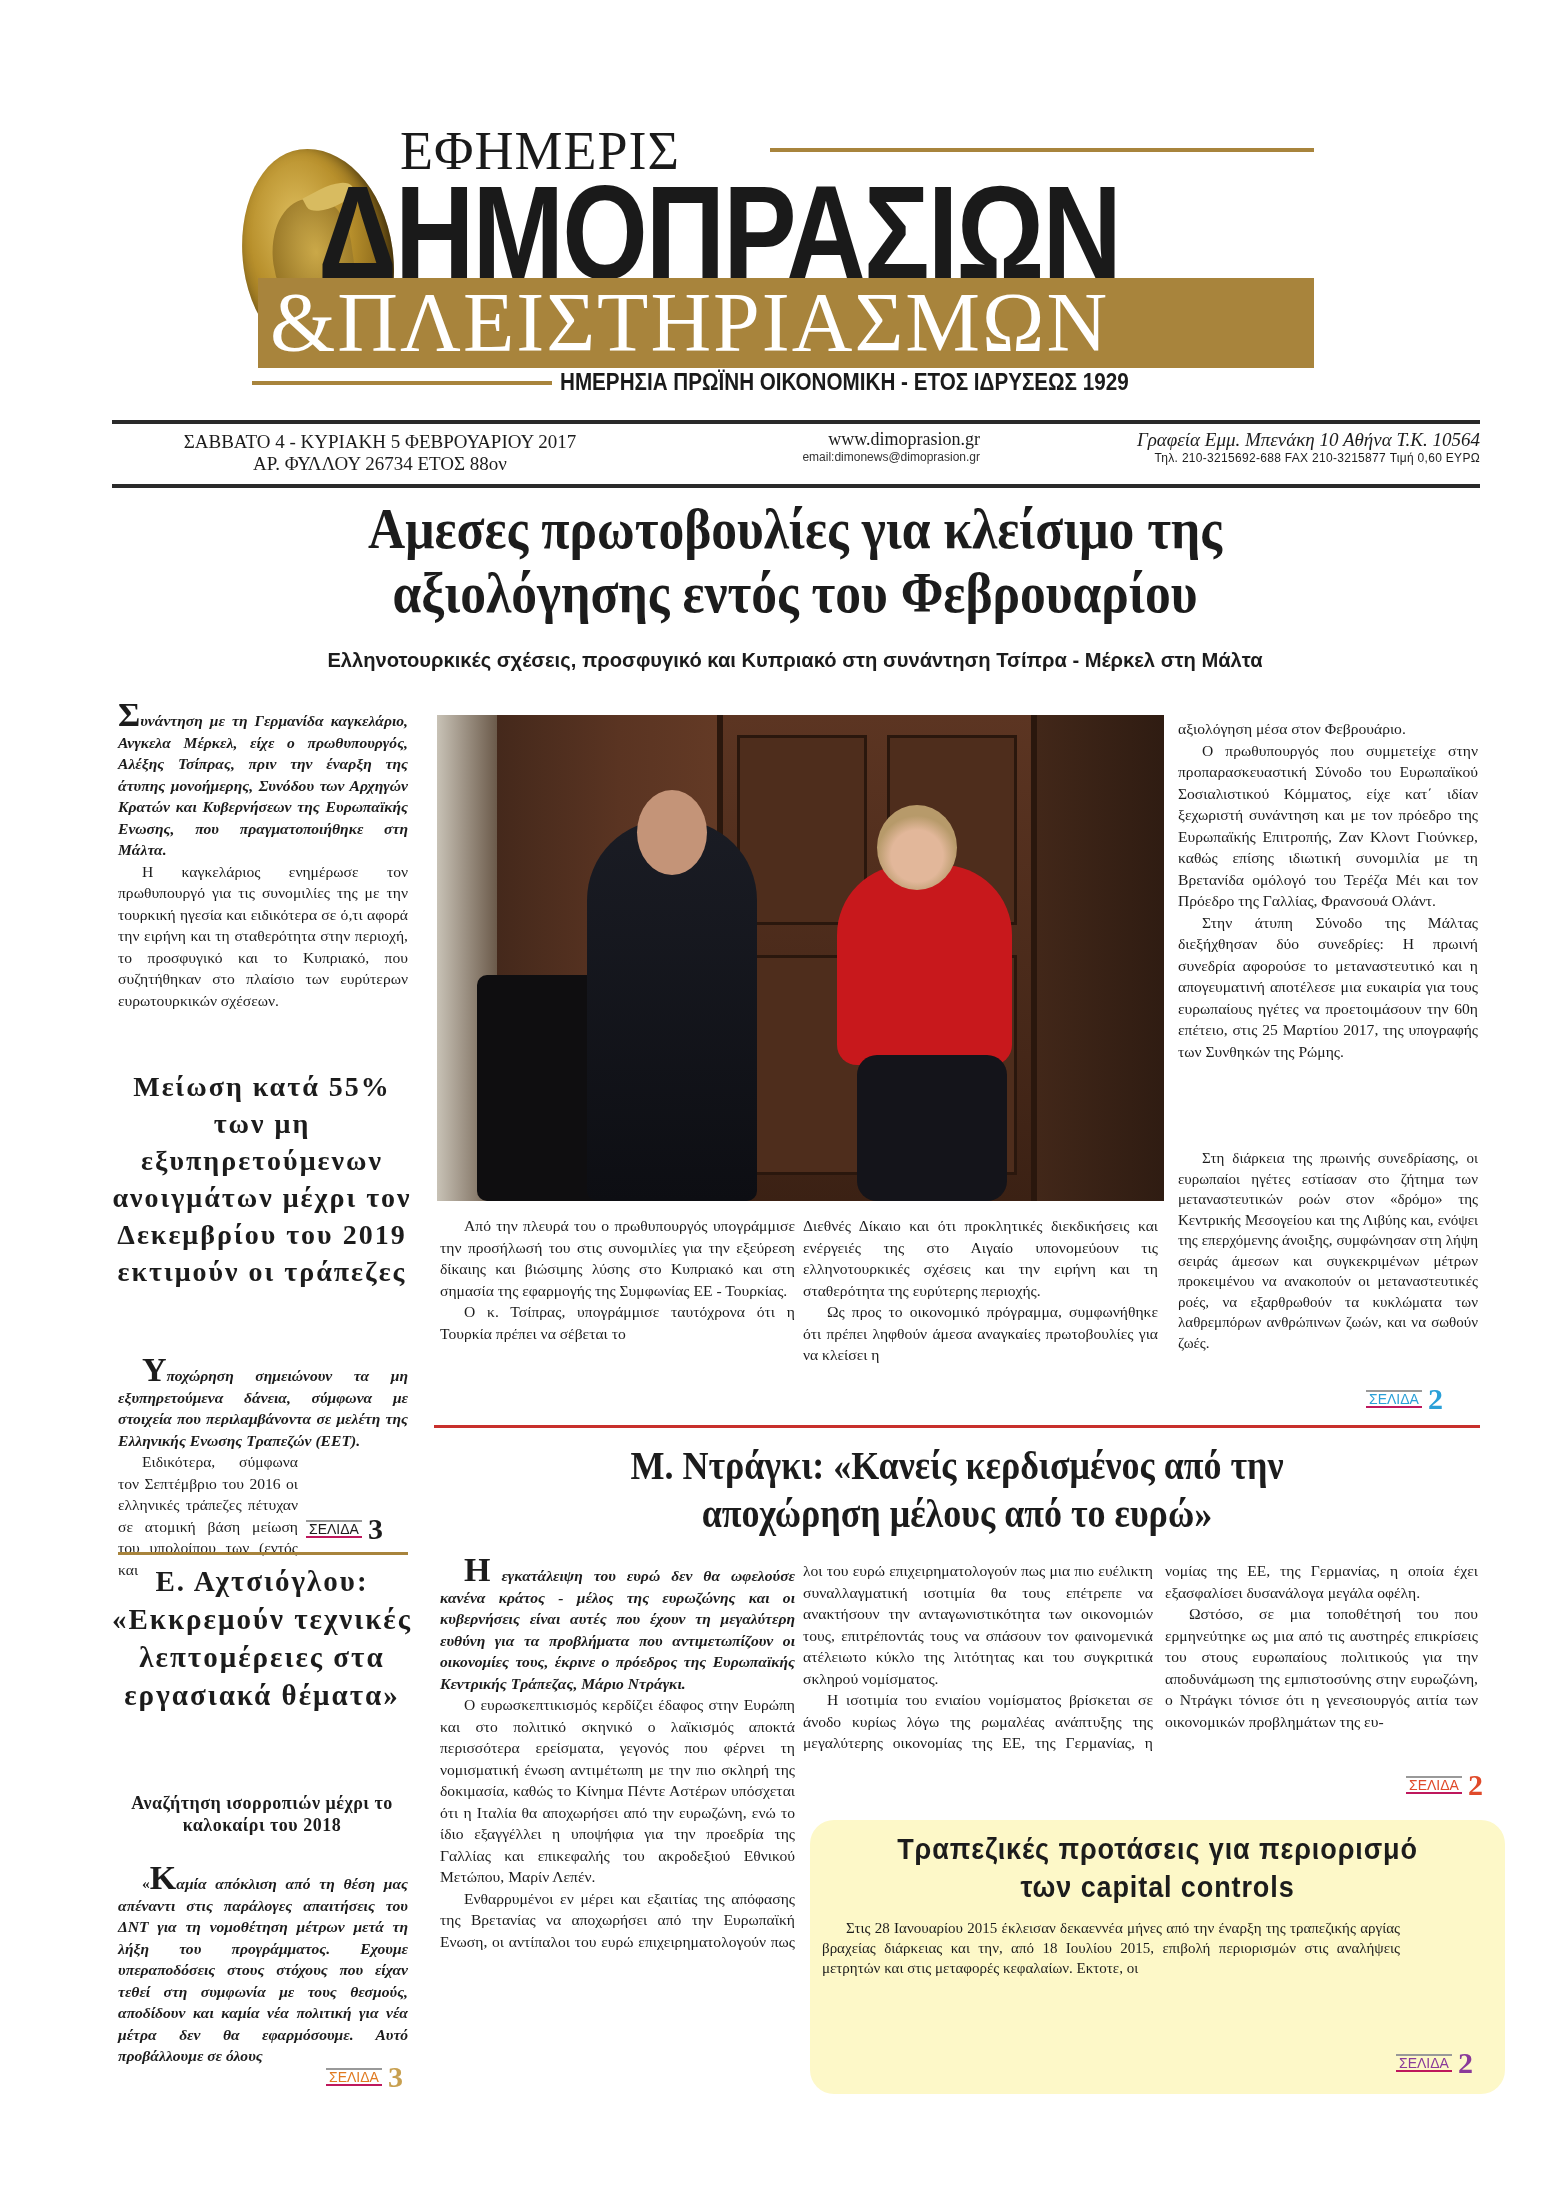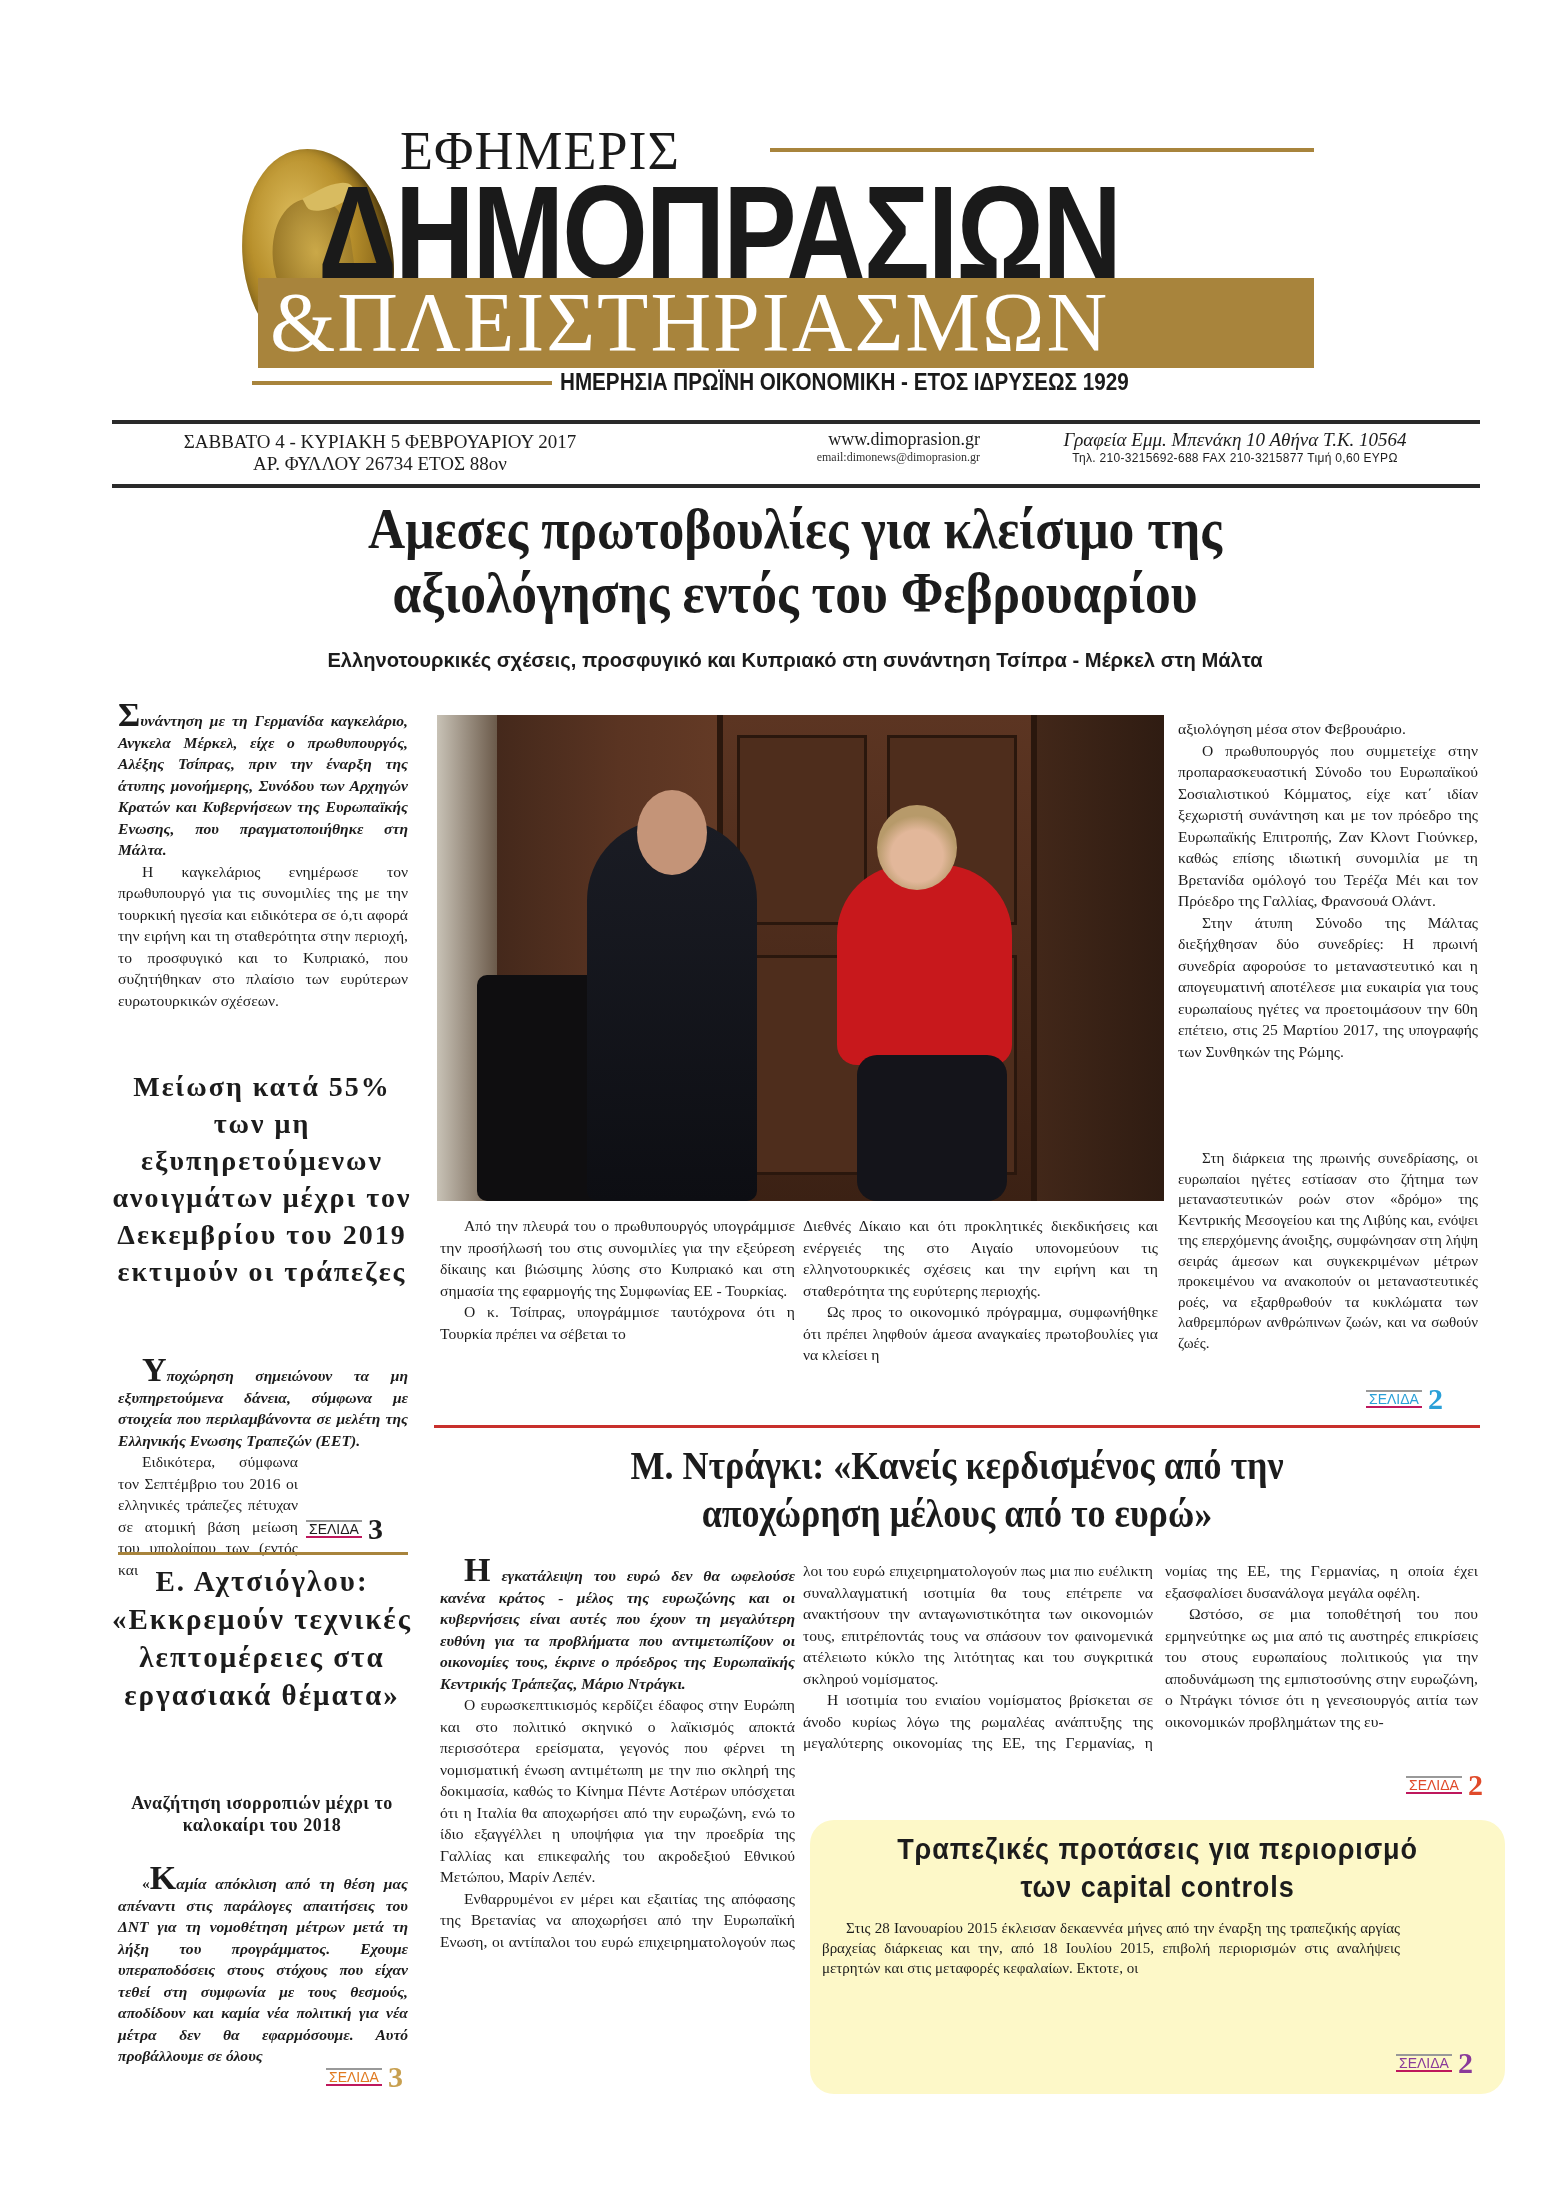--- a/index.html
+++ b/index.html
@@ -14,22 +14,22 @@
 #dimo{left:318px;top:166px;width:1195px;font-family:"Liberation Sans","DejaVu Sans",sans-serif;font-weight:900;font-size:110px;letter-spacing:-2px;transform:scaleY(1.22);transform-origin:left top;color:#1a1a1a;line-height:1}
 #goldbar{left:258px;top:278px;width:1056px;height:90px;background:#a8843c}
 #pleist{left:270px;top:280px;font-size:84px;color:#fff;letter-spacing:2px;line-height:86px;white-space:nowrap}
 #subline{left:252px;top:381px;width:300px;height:4px;background:#a8843c}
 #subtitle{left:560px;top:368px;font-family:"Liberation Sans",sans-serif;font-weight:700;font-size:24px;color:#1a1a1a;transform:scaleX(.86);transform-origin:left top;white-space:nowrap}
 
 .hrule{left:112px;width:1368px;height:4px;background:#2a2a2a}
 #info-left{left:120px;top:431px;width:520px;text-align:center;font-size:19px;line-height:22px}
 #info-mid{left:700px;top:429px;width:280px;text-align:right}
 #info-mid .w{font-size:18px}
-#info-mid .e{font-family:Liberation Serif, serif;font-size:12px;color:#333}
-#info-right{left:990px;top:429px;width:490px;text-align:center}
+#info-mid .e{font-family:Liberation Sans, sans-serif;font-size:12px;color:#333}
+#info-right{left:990px;top:429px;width:490px;text-align:right}
 #info-right .a{font-style:italic;font-size:19px}
 #info-right .t{font-size:12px;font-family:"Liberation Sans",sans-serif;letter-spacing:.3px}
 
 #headline{left:110px;top:497px;width:1370px;text-align:center;font-weight:700;font-size:56px;line-height:64px;transform:scaleX(.92);transform-origin:center top}
 #deck{left:110px;top:648px;width:1370px;text-align:center;font-weight:700;font-family:"Liberation Sans",sans-serif;font-size:21px;transform:scaleX(.96)}
 
 .col{font-size:15.6px;line-height:21.5px;text-align:justify;hyphens:auto}
 .col p{text-indent:24px}
 .col p.lead{text-indent:0;font-weight:700;font-style:italic}
 .drop{font-size:34px;font-weight:700;font-style:normal;line-height:20px}

